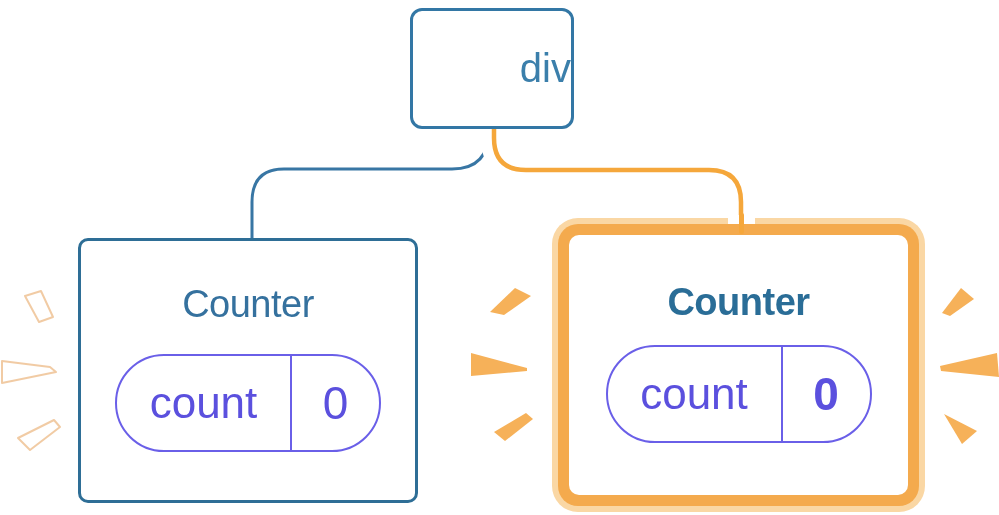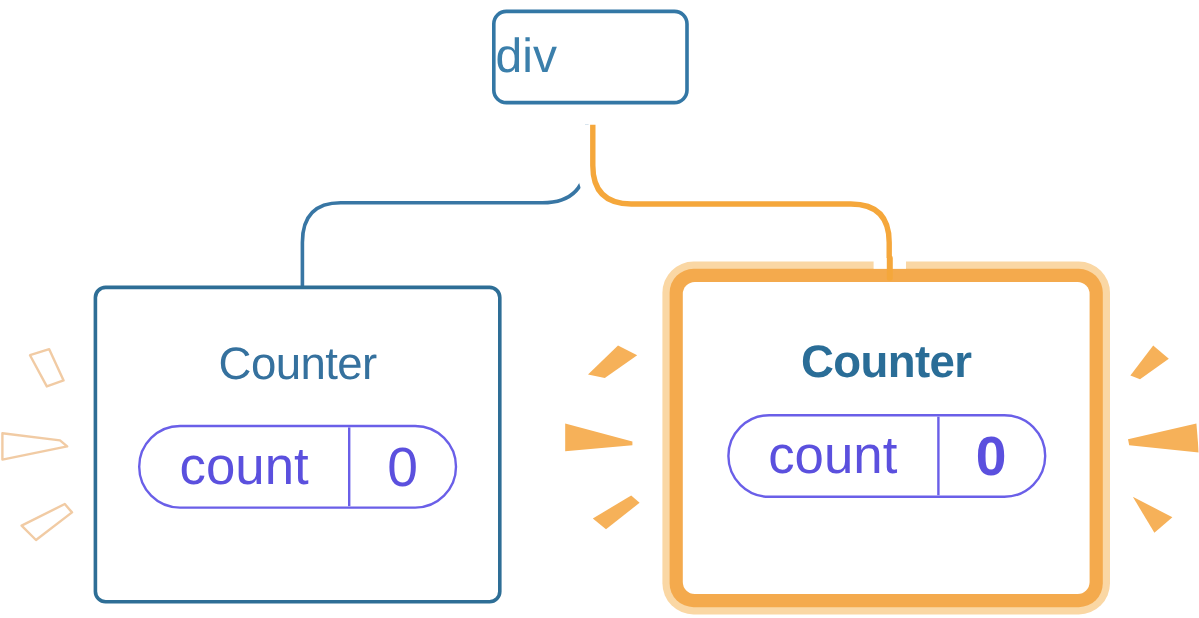--- a/index.html
+++ b/index.html
@@ -7,24 +7,24 @@
     position:relative;
     width:999px;height:515px;
     background:#ffffff;
     font-family:"Liberation Sans", sans-serif;
     overflow:hidden;
   }
   .wires{position:absolute;left:0;top:0;width:999px;height:515px;}
 
   
   .root-node{
-    position:absolute;left:410px;top:8px;width:164px;height:79px;
+    position:absolute;left:410px;top:8px;width:164px;height:121px;
     box-sizing:border-box;background:#ffffff;
     border:3px solid #3377A5;border-radius:12px;
-    display:flex;align-items:center;justify-content:flex-start;
+    display:flex;align-items:center;justify-content:flex-end;
   }
   .root-node .label{
     color:#3B7FAB;font-size:40px;font-weight:500;letter-spacing:0px;
   }
 
   
   .counter-left{
     position:absolute;left:78px;top:238px;width:340px;height:265px;
     box-sizing:border-box;background:#ffffff;
     border:3px solid #2E6E96;border-radius:10px;
@@ -54,21 +54,21 @@
   }
   .counter-right .counter-title{
     margin-top:46px;
     color:#2A6D97;font-size:38px;font-weight:700;line-height:1.15;
     letter-spacing:-0.5px;
   }
   .counter-right .state-pill{margin-top:20px;}
 
   
   .state-pill{
-    box-sizing:border-box;width:266px;height:70px;
+    box-sizing:border-box;width:266px;height:98px;
     border:2.5px solid #6A5FE8;border-radius:49px;
     display:flex;align-items:stretch;overflow:hidden;
     background:#ffffff;
   }
   .state-key{
     flex:0 0 173px;display:flex;align-items:center;justify-content:center;
     border-right:2.5px solid #6A5FE8;
     color:#5B50DE;font-size:44px;font-weight:400;
   }
   .state-value{

